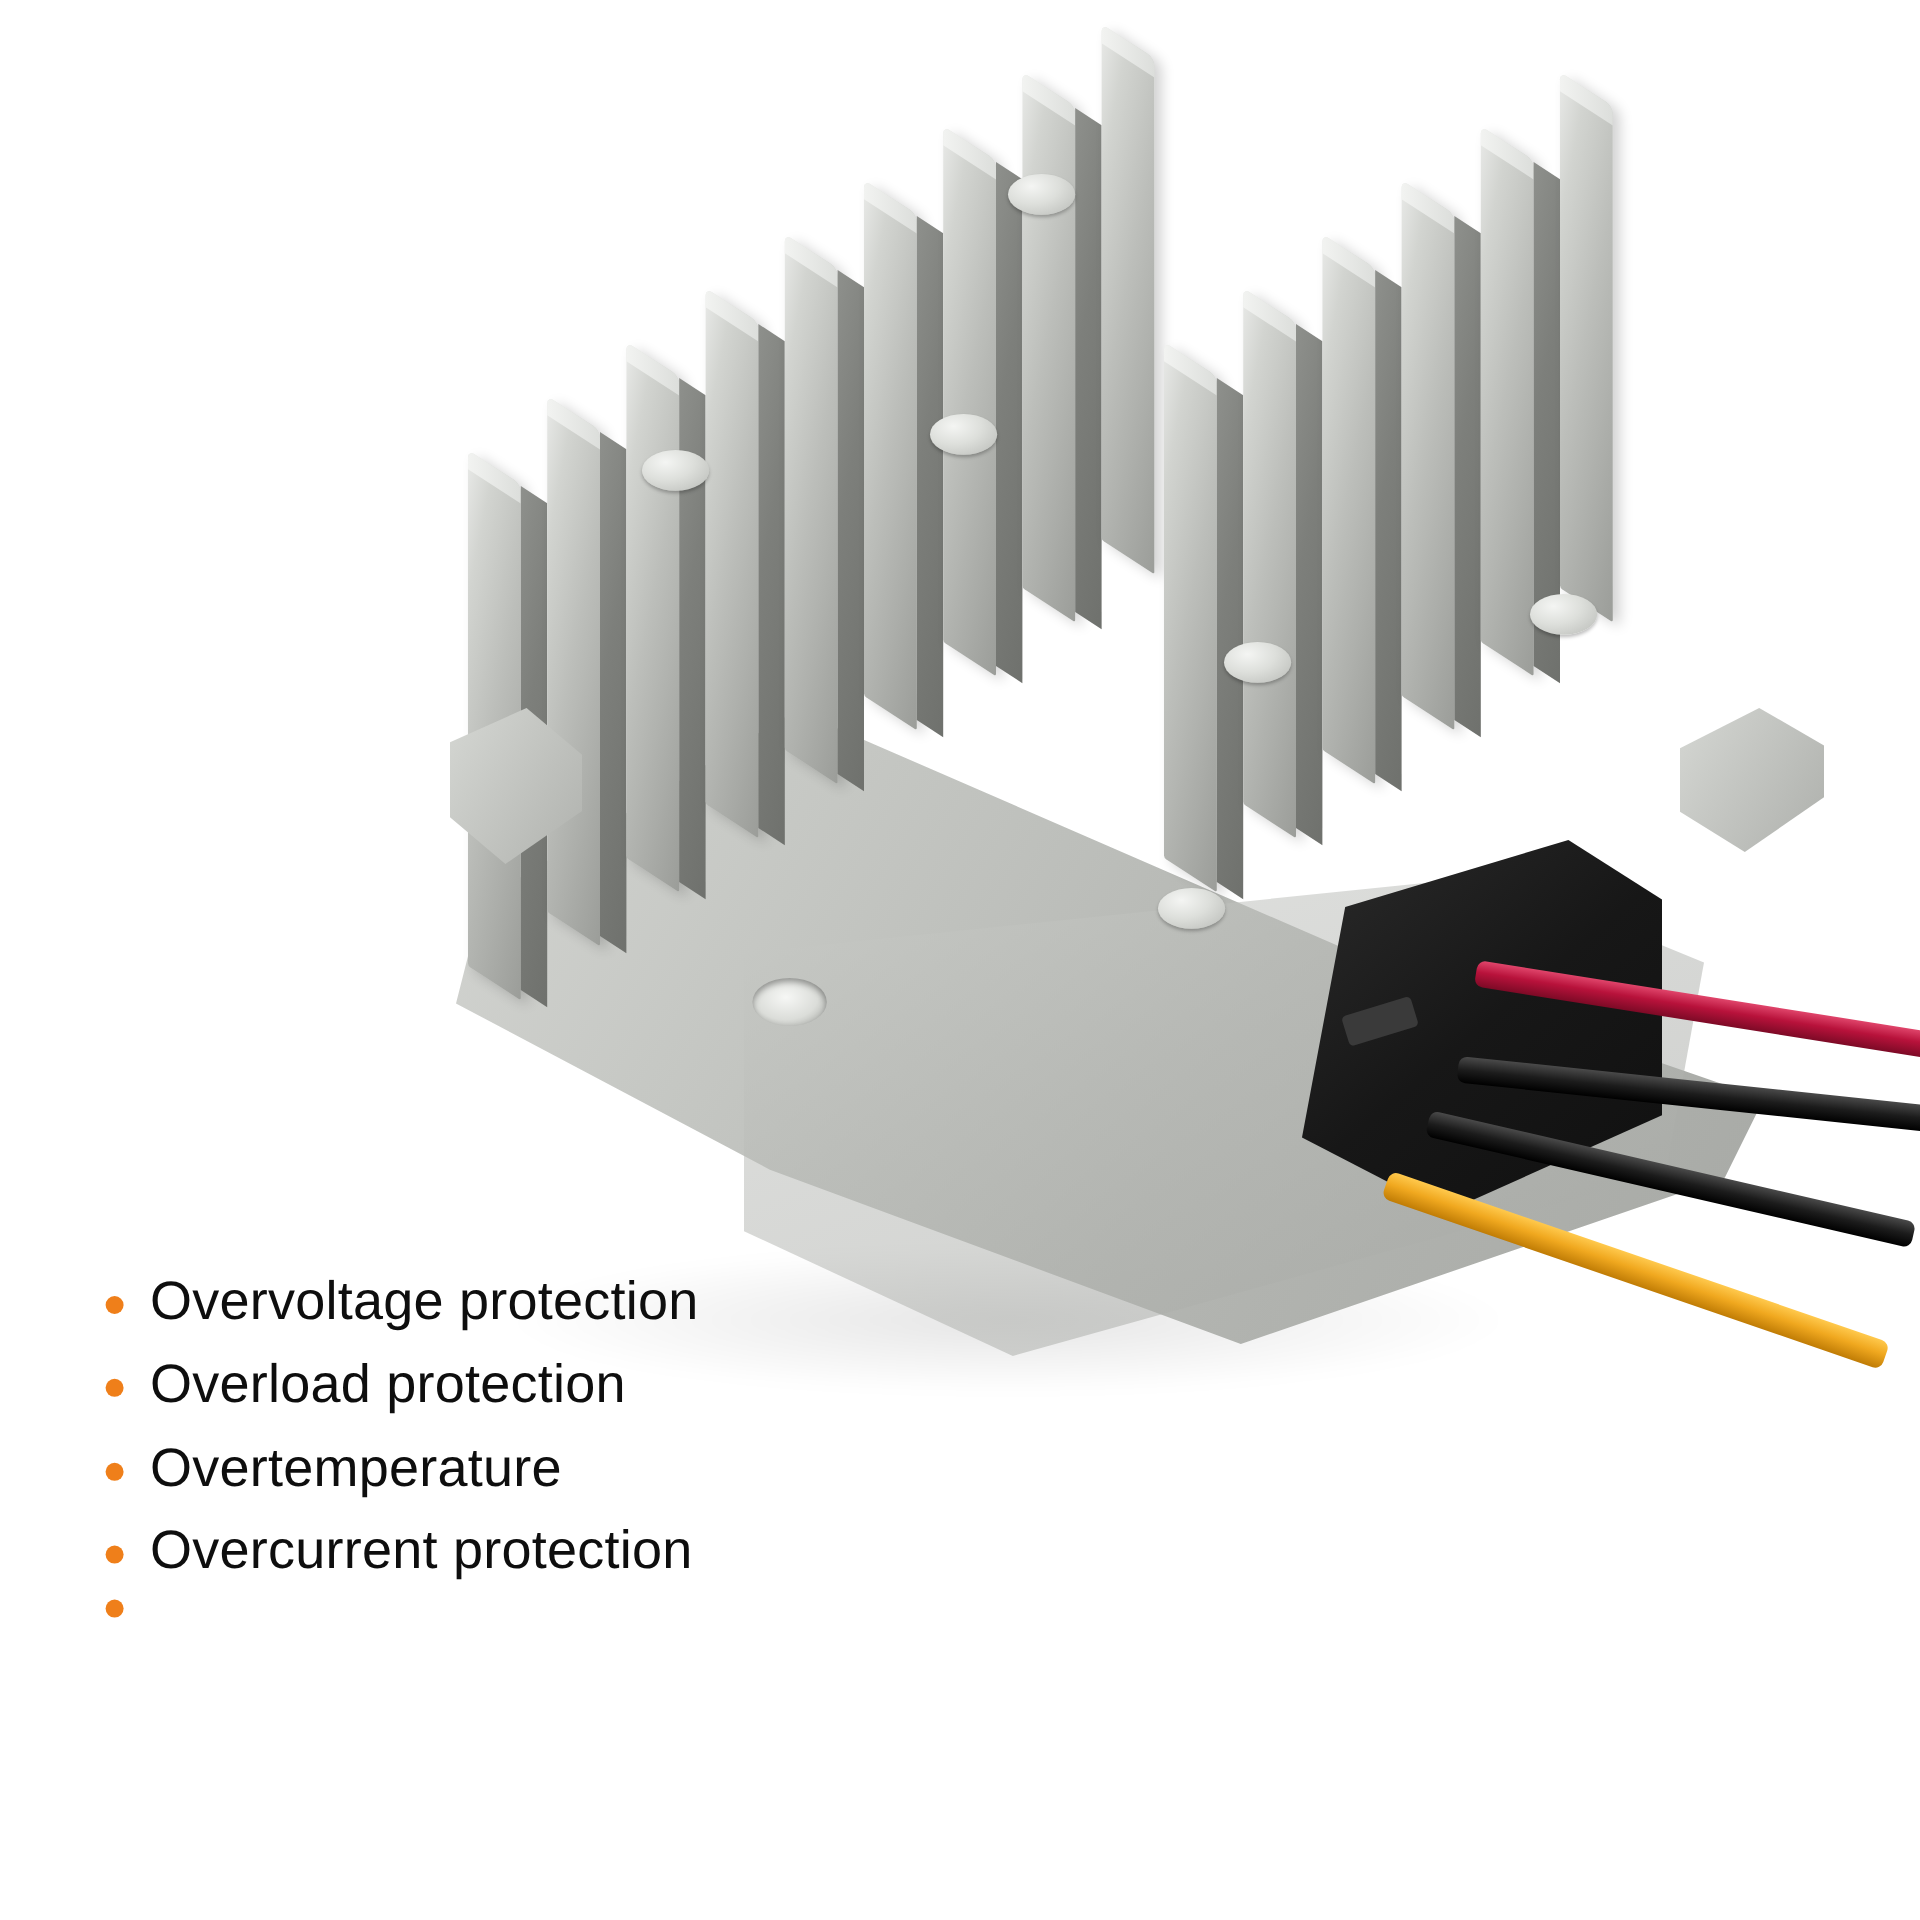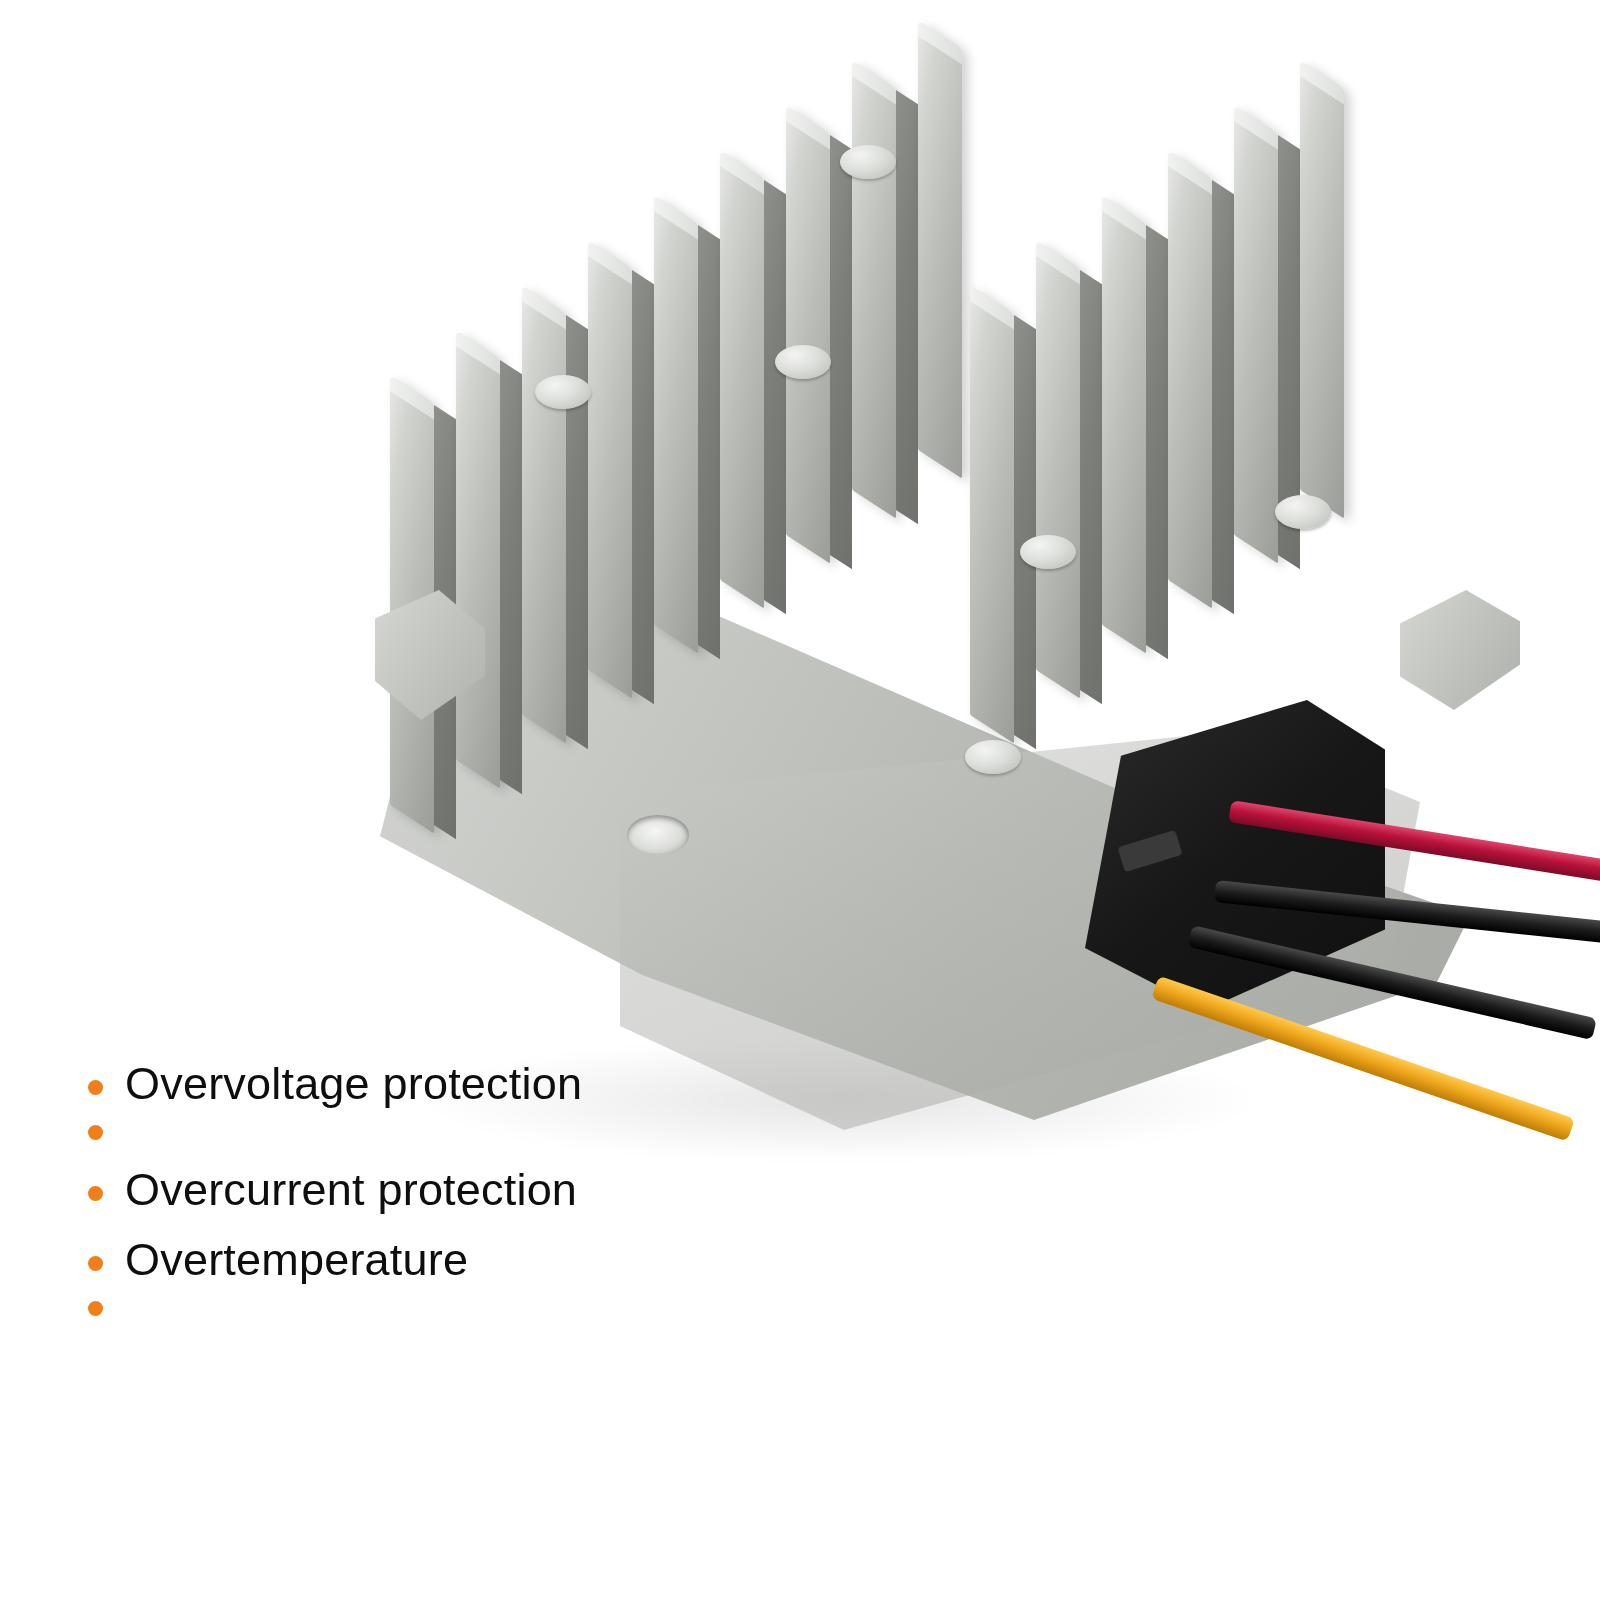--- a/index.html
+++ b/index.html
@@ -326,25 +326,26 @@
   <div class="wire wire-yellow"></div>
 </div>
 
 <div id="feature-list">
   <div class="feature-row">
     <span class="bullet-dot"></span>
     <span class="feature-text">Overvoltage protection</span>
   </div>
   <div class="feature-row">
     <span class="bullet-dot"></span>
+    <span class="feature-text">Overload protection</span>
+  </div>
+  <div class="feature-row">
+    <span class="bullet-dot"></span>
+    <span class="feature-text">Overtemperature</span>
   </div>
   <div class="feature-row">
     <span class="bullet-dot"></span>
     <span class="feature-text">Overcurrent protection</span>
   </div>
   <div class="feature-row">
     <span class="bullet-dot"></span>
-    <span class="feature-text">Overtemperature</span>
-  </div>
-  <div class="feature-row">
-    <span class="bullet-dot"></span>
   </div>
 </div>
 
 </body></html>

